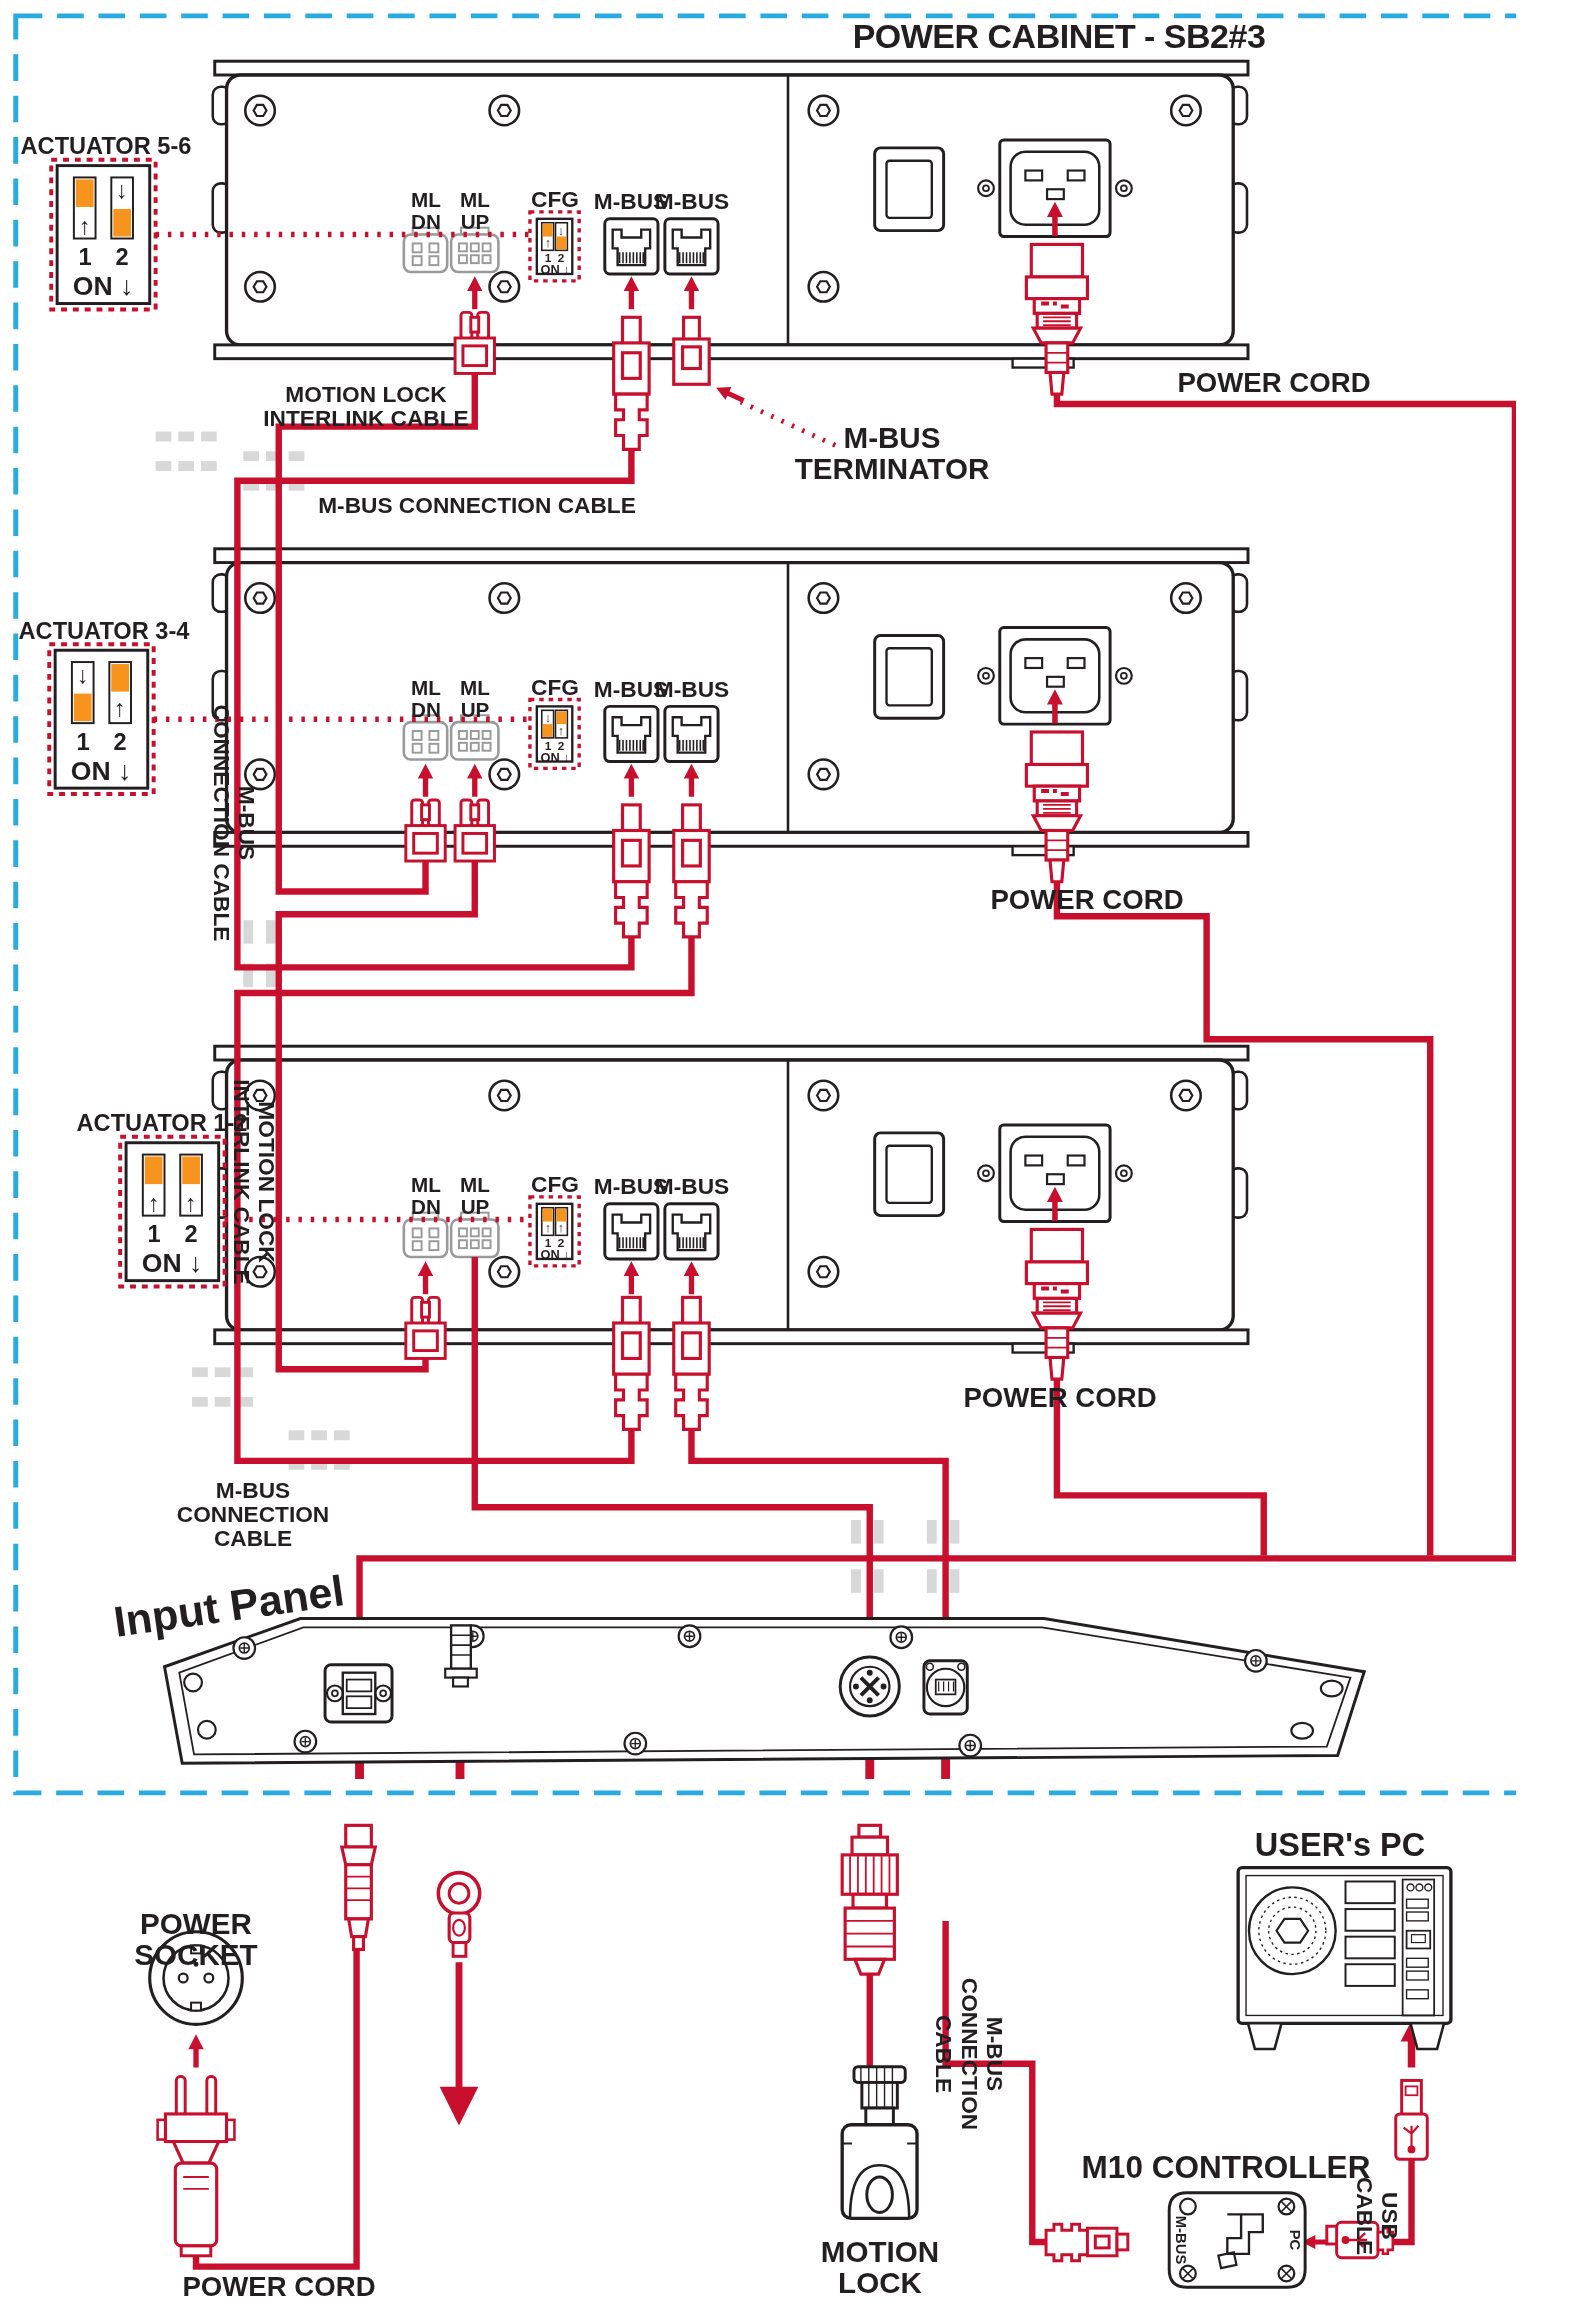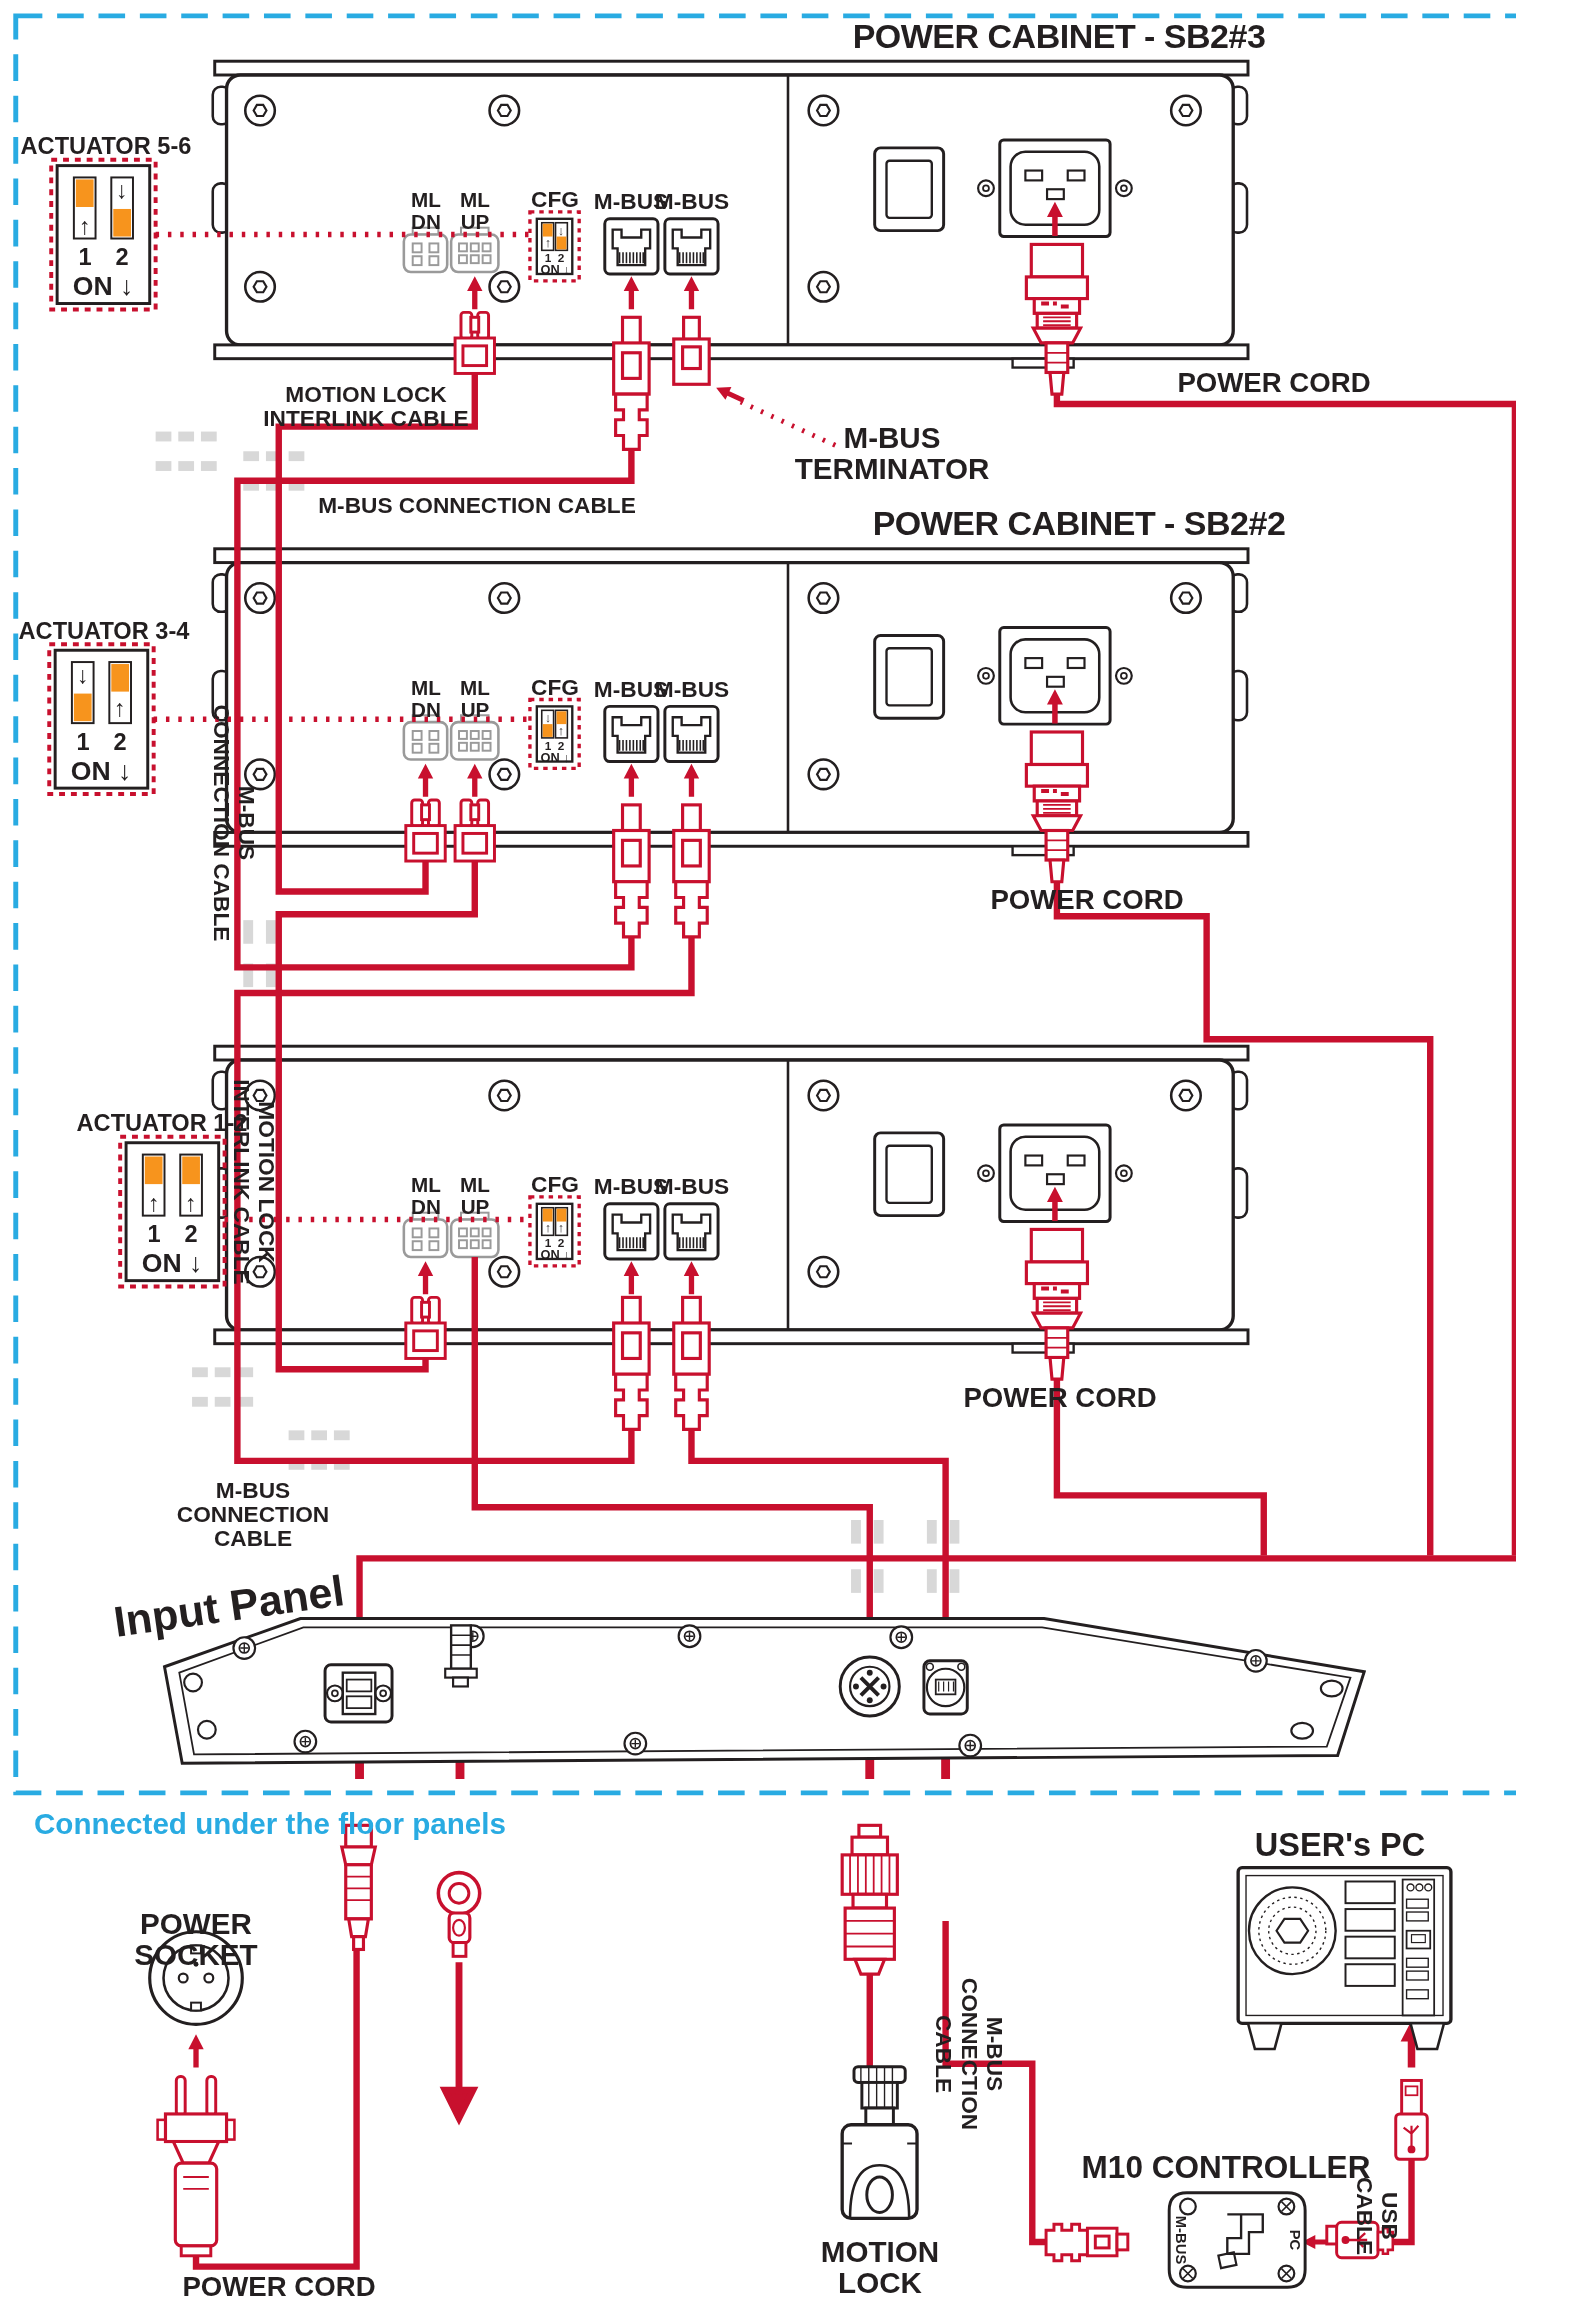--- a/index.html
+++ b/index.html
@@ -443,21 +443,20 @@
     <rect x="1433" y="1964" width="14" height="8" fill="none" stroke="#231F20" stroke-width="1.2"></rect>
     <rect x="1428" y="1988" width="22" height="9" fill="none" stroke="#231F20" stroke-width="1.4"></rect>
     <rect x="1428" y="2001" width="22" height="9" fill="none" stroke="#231F20" stroke-width="1.4"></rect>
     <rect x="1428" y="2020" width="22" height="9" fill="none" stroke="#231F20" stroke-width="1.4"></rect>
     <path d="M1267 2054 h34 l-7 26 h-20 Z" fill="#fff" stroke="#231F20" stroke-width="2.6"></path>
     <path d="M1432 2054 h34 l-7 26 h-20 Z" fill="#fff" stroke="#231F20" stroke-width="2.6"></path>
   </g>
 </svg>
 
 <div class="t title" style="left:1059px;top:17.7px;">POWER CABINET - SB2#3</div>
-<div class="t title" style="left:1079px;top:505px;">POWER CABINET - SB2#2</div>
 
 <div class="t portlbl" style="left:426px;top:189px;"><span>ML</span><br><span>DN</span></div>
 <div class="t portlbl" style="left:475px;top:189px;"><span>ML</span><br><span>UP</span></div>
 <div class="t mbuslbl" style="left:555px;top:187px;">CFG</div>
 <div class="t mbuslbl" style="left:631px;top:189px;">M-BUS</div>
 <div class="t mbuslbl" style="left:692px;top:189px;">M-BUS</div>
 <div class="t portlbl" style="left:426px;top:677px;"><span>ML</span><br><span>DN</span></div>
 <div class="t portlbl" style="left:475px;top:677px;"><span>ML</span><br><span>UP</span></div>
 <div class="t mbuslbl" style="left:555px;top:675px;">CFG</div>
 <div class="t mbuslbl" style="left:631px;top:677px;">M-BUS</div>
@@ -514,21 +513,20 @@
 <div class="t cablelbl" style="left:253px;top:1478px;"><span>M-BUS</span><br><span>CONNECTION</span><br><span>CABLE</span></div>
 <div class="vert cablelbl" style="left:969px;top:2054px;"><span>M-BUS</span><br><span>CONNECTION</span><br><span>CABLE</span></div>
 <div class="t big" style="left:892px;top:422px;"><span>M-BUS</span><br><span>TERMINATOR</span></div>
 <div class="t cord" style="left:1274px;top:368px;">POWER CORD</div>
 <div class="t cord" style="left:1087px;top:885px;">POWER CORD</div>
 <div class="t cord" style="left:1060px;top:1383px;">POWER CORD</div>
 <div class="t cord" style="left:279px;top:2272px;">POWER CORD</div>
 <div class="vert cablelbl" style="left:1377px;top:2216px;"><span>USB</span><br><span>CABLE</span></div>
 
 <div class="t inputpanel" style="left:229px;top:1584px;">Input Panel</div>
-<div class="tl big blue" style="left:34px;top:1808px;">Connected under the floor panels</div>
 
 <div class="t big" style="left:196px;top:1908px;"><span>POWER</span><br><span>SOCKET</span></div>
 <div class="t big" style="left:880px;top:2236px;"><span>MOTION</span><br><span>LOCK</span></div>
 <div class="t" style="left:1226px;top:2151px;font-size:31.5px;">M10 CONTROLLER</div>
 <div class="vert" style="left:1181px;top:2240px;font-size:14.8px;">M-BUS</div>
 <div class="vert" style="left:1295px;top:2240px;font-size:14.8px;">PC</div>
 <div class="t" style="left:1340px;top:1828px;font-size:32.5px;">USER's PC</div>
 </div>
 
 

